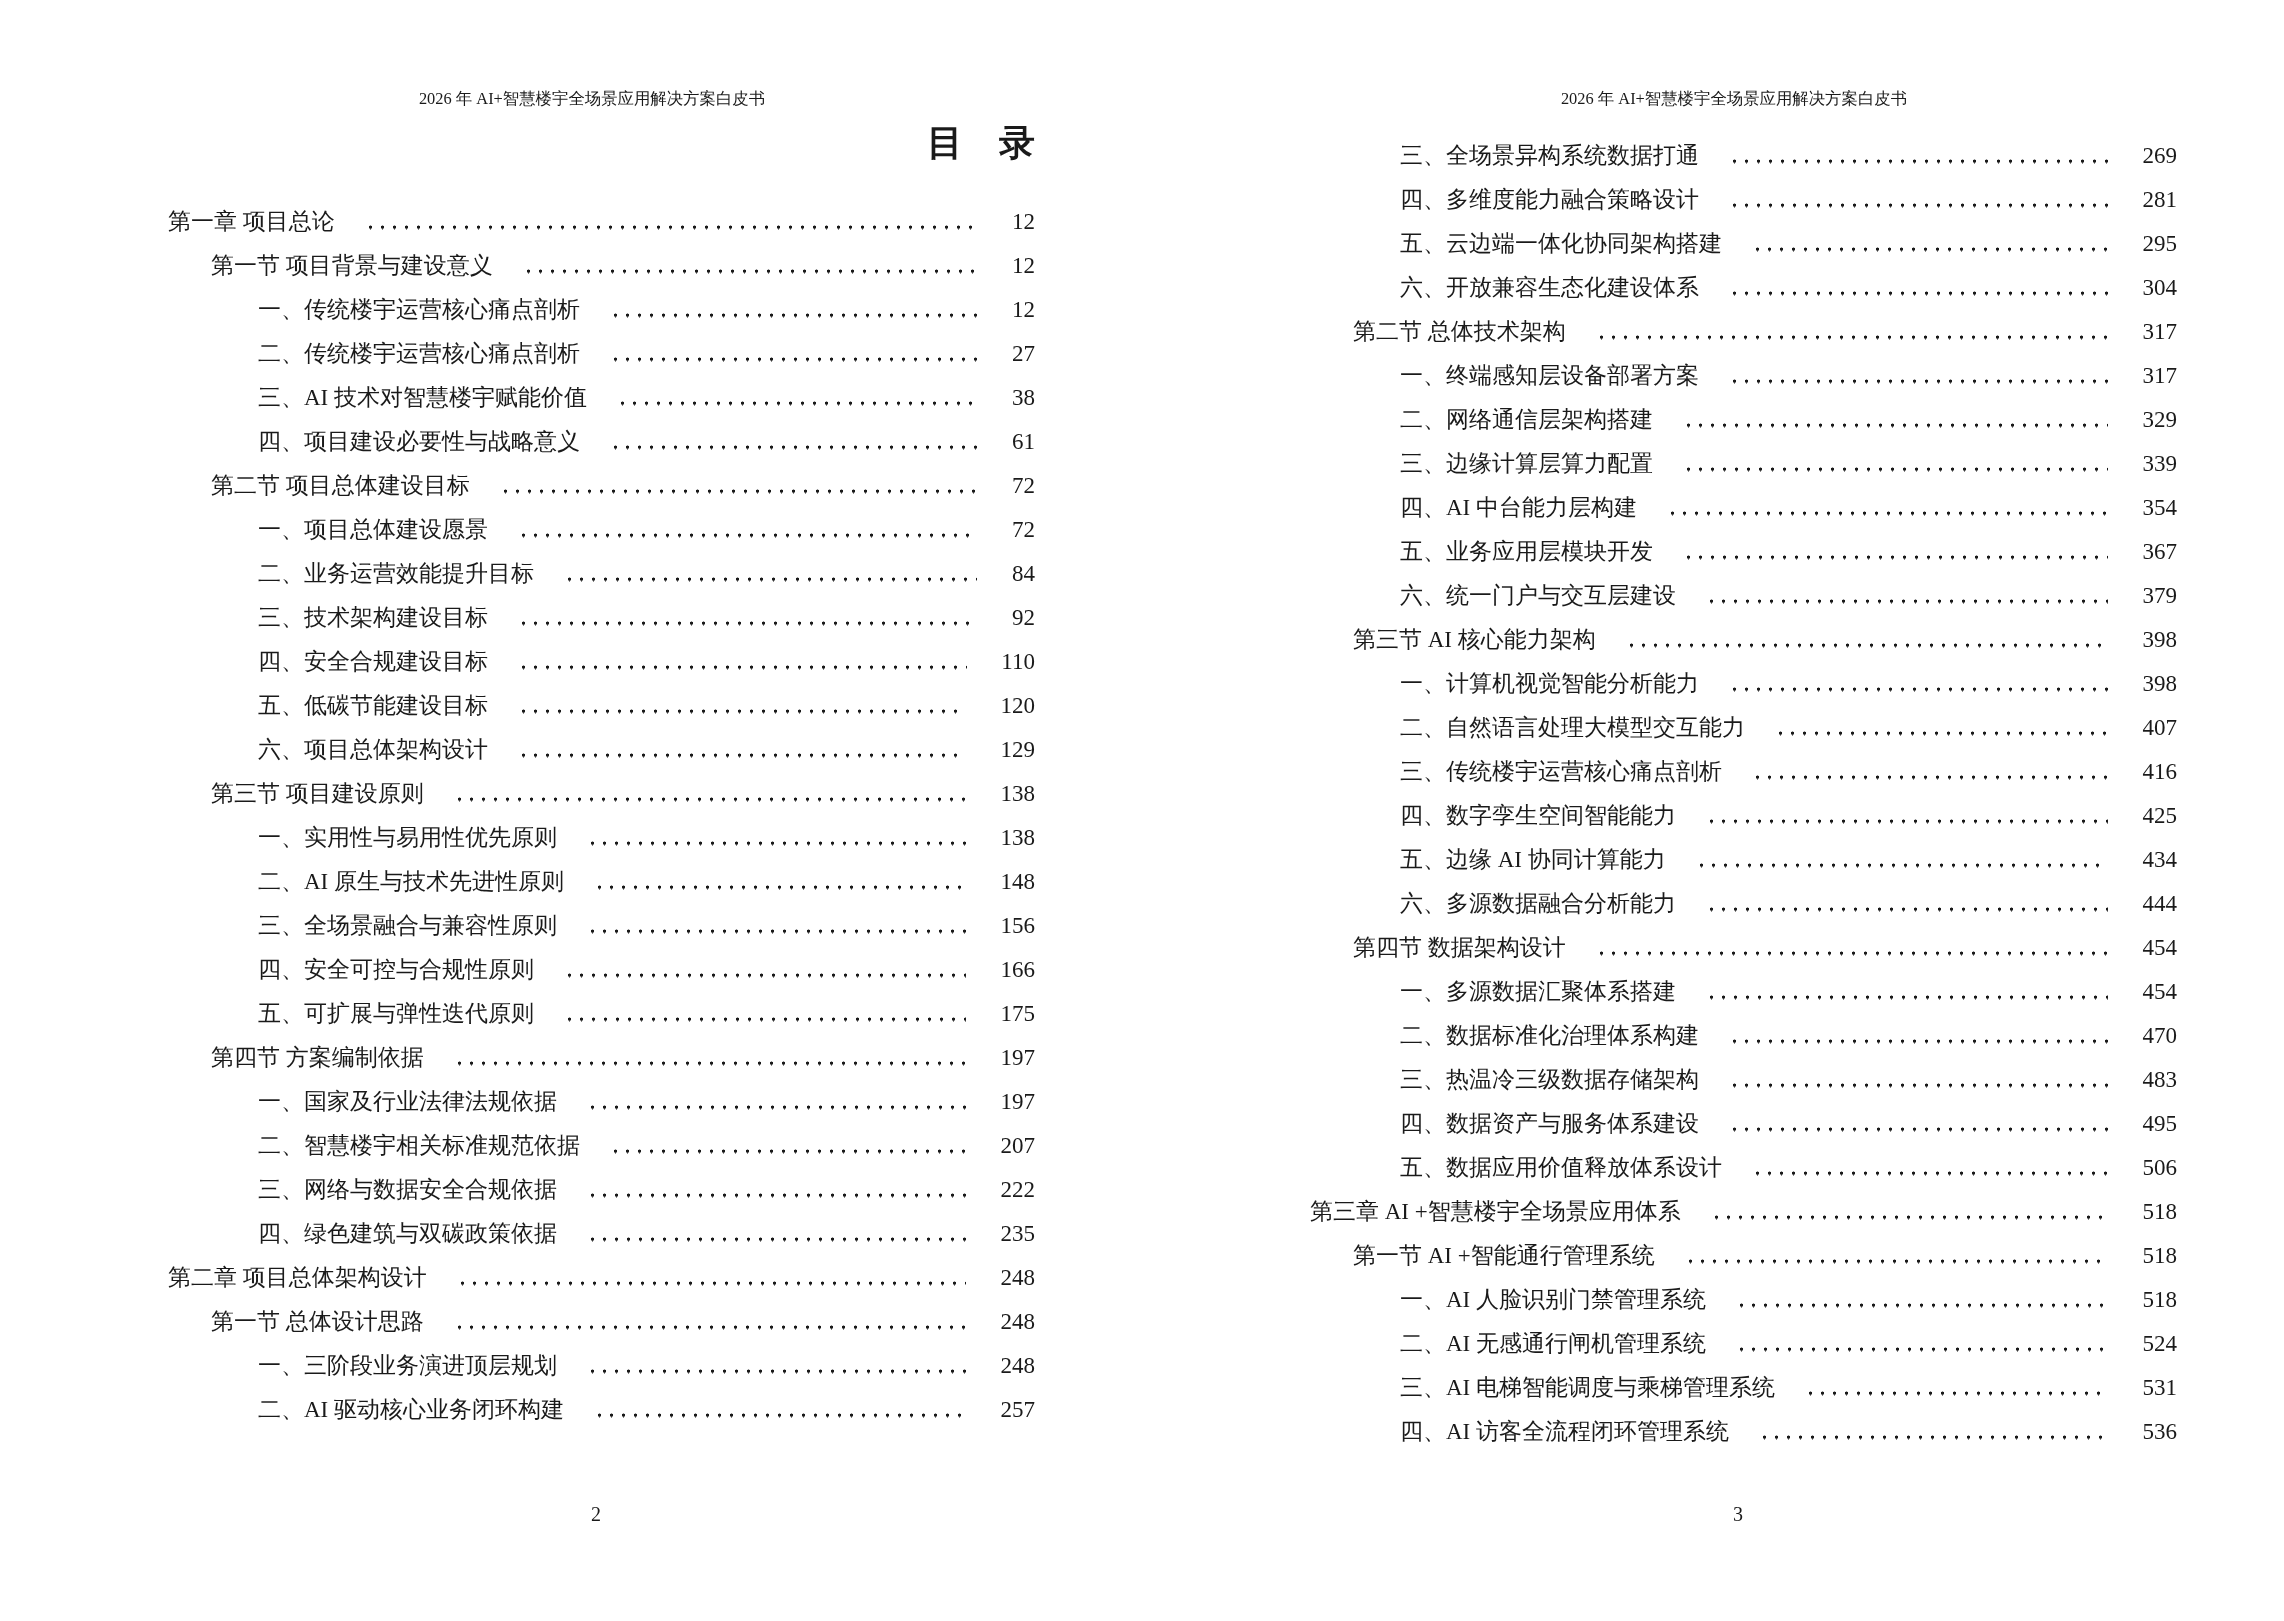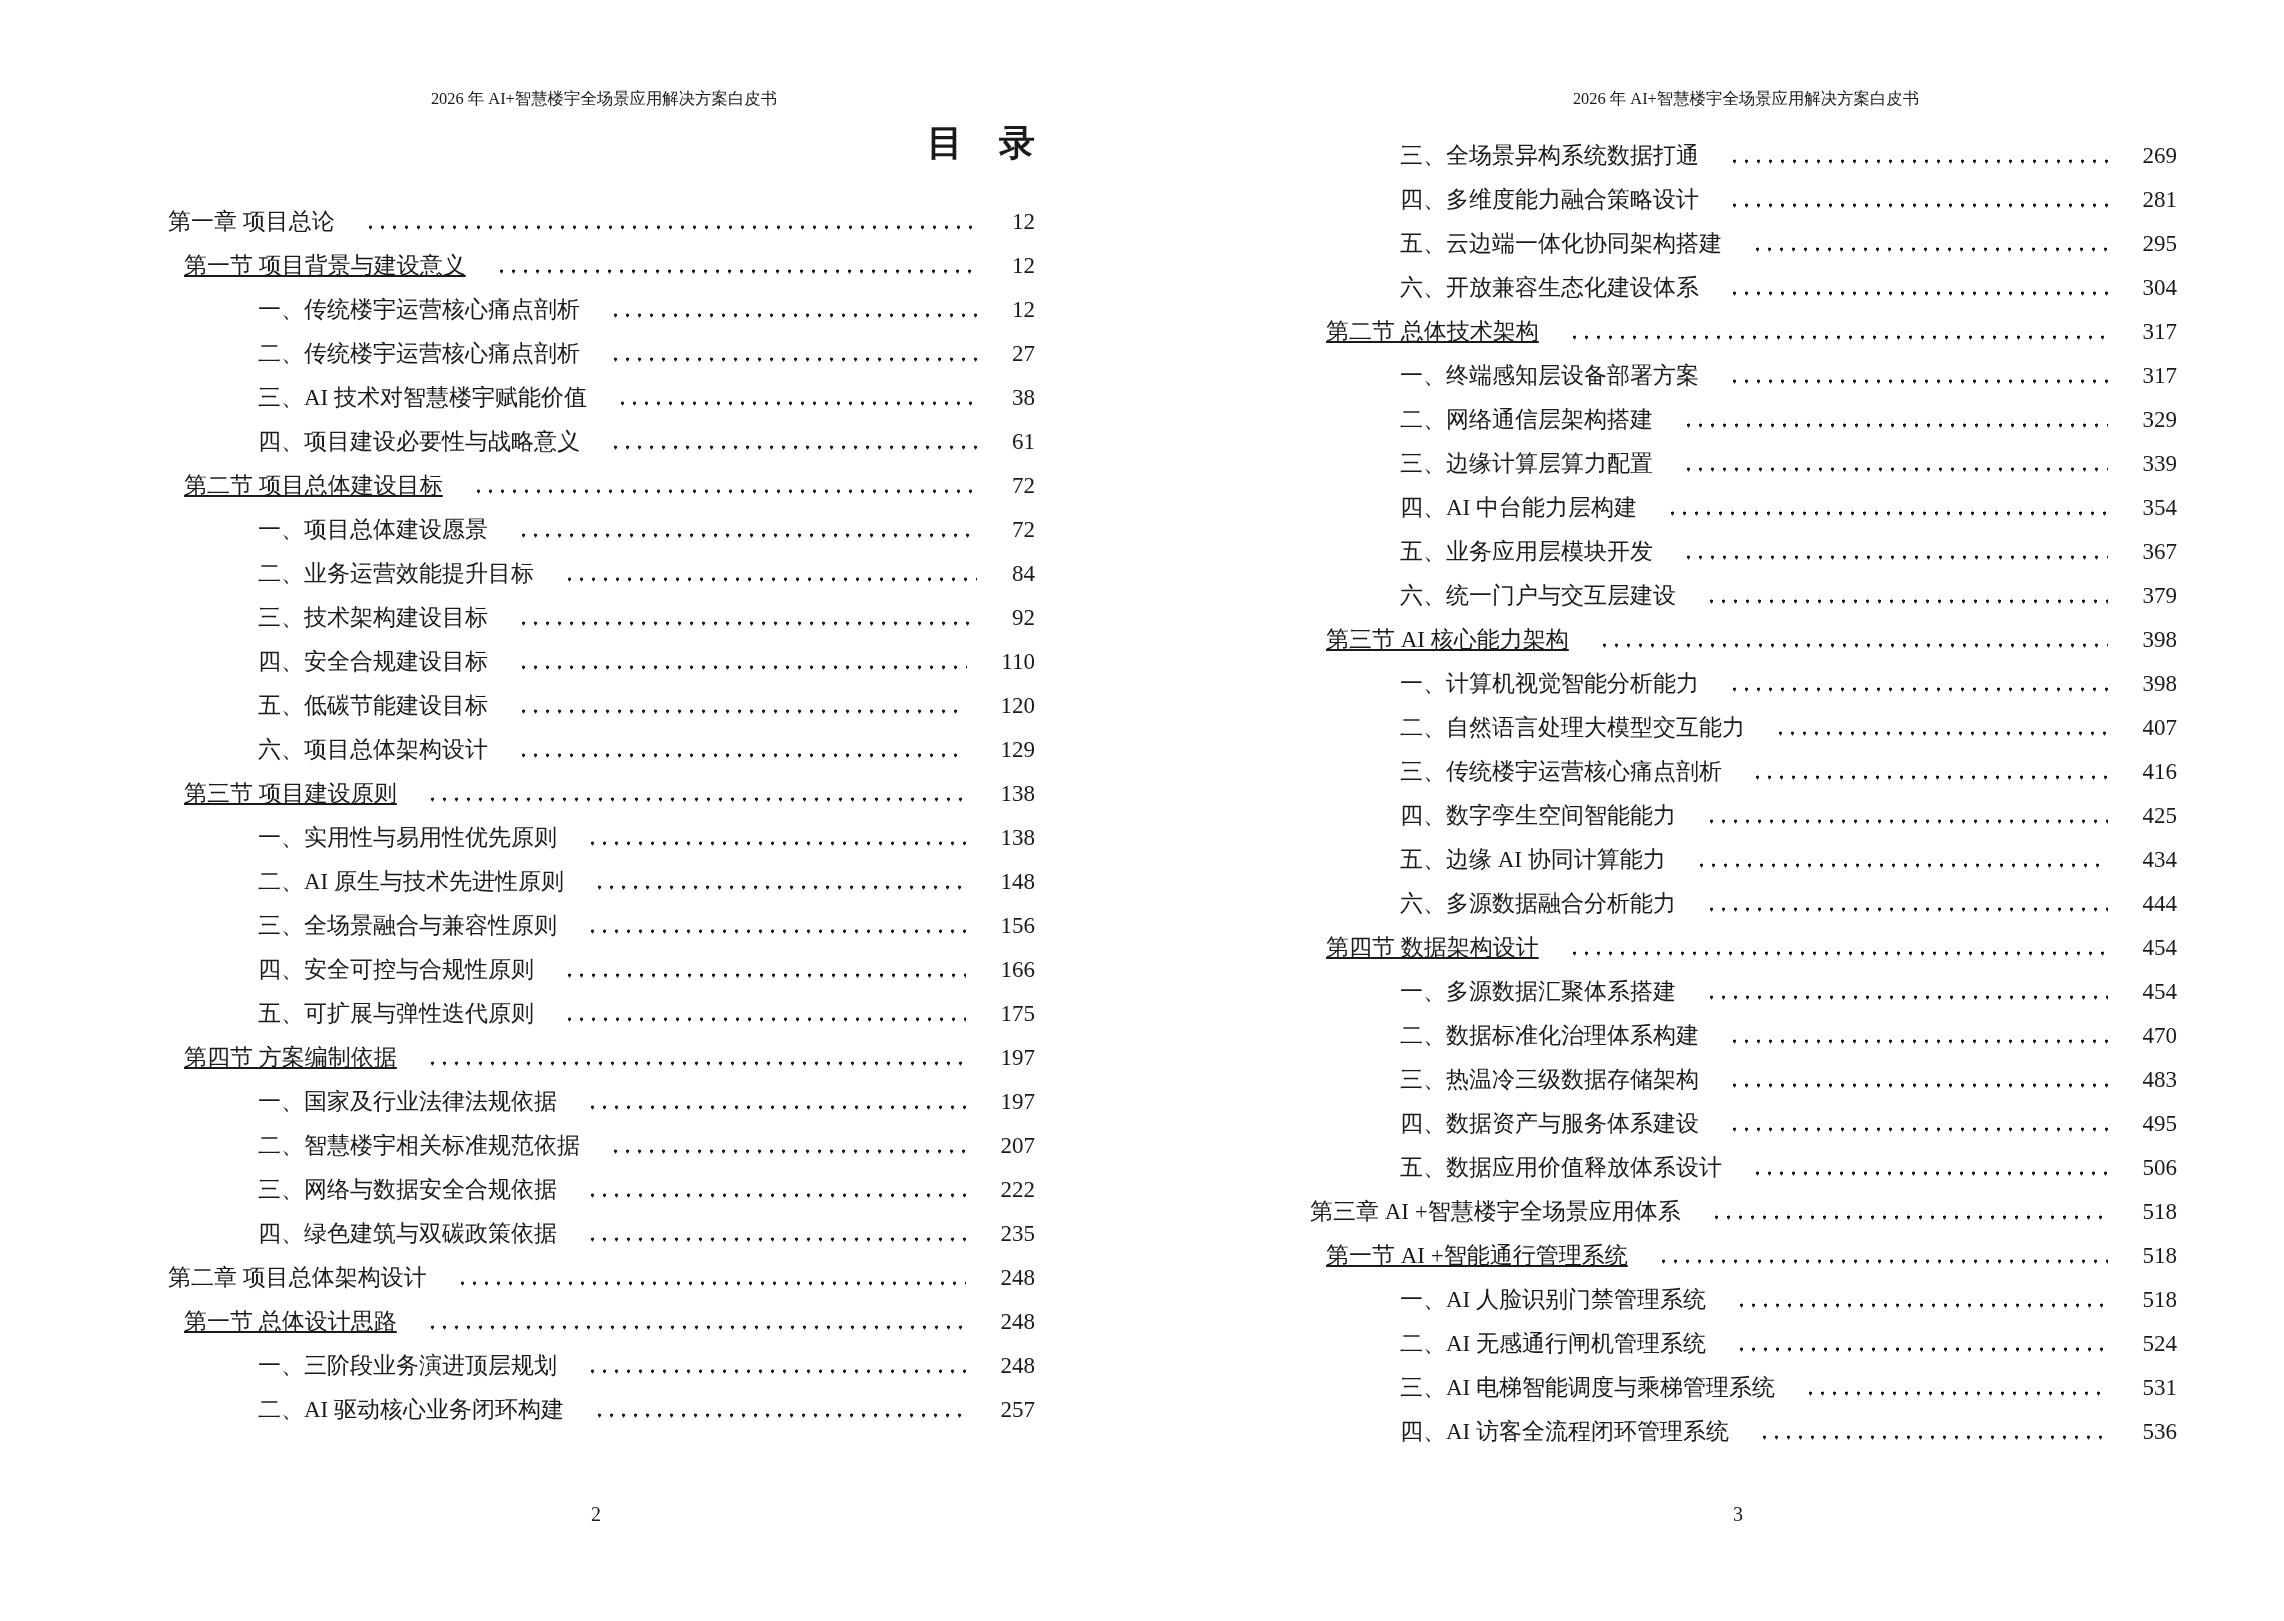--- a/index.html
+++ b/index.html
@@ -24,21 +24,21 @@
   }
   .page {
     position: relative;
     width: 1142px;
     height: 1622px;
     background: #ffffff;
   }
   .page-header {
     position: absolute;
     top: 90px;
-    left: 165px;
+    left: 153px;
     width: 878px;
     text-align: center;
     font-size: 16.4px;
     line-height: 1.1;
     white-space: nowrap;
   }
   .doc-title {
     position: absolute;
     top: 124px;
     left: 157px;
@@ -59,21 +59,21 @@
     height: 44px;
     display: flex;
     align-items: flex-end;
     font-size: 23px;
     line-height: 1.06;
     white-space: nowrap;
     gap: 28px;
   }
   .entry .label { flex: 0 0 auto; }
   .lv-chapter .label { margin-left: 11px; }
-  .lv-section .label { margin-left: 27px; text-decoration: underline; }
+  .lv-section .label { margin-left: 54px; }
   .lv-item    .label { margin-left: 101px; }
   .dots {
     flex: 1 1 auto;
     height: 4.3px;
     margin: 0 6.7px 4.3px 4.8px;
     background-image: radial-gradient(circle at 2.4px 2.2px, #1a1a1a 1.6px, rgba(0,0,0,0) 1.9px);
     background-size: 12px 4.3px;
     background-repeat: repeat-x;
     background-position: left bottom;
   }

